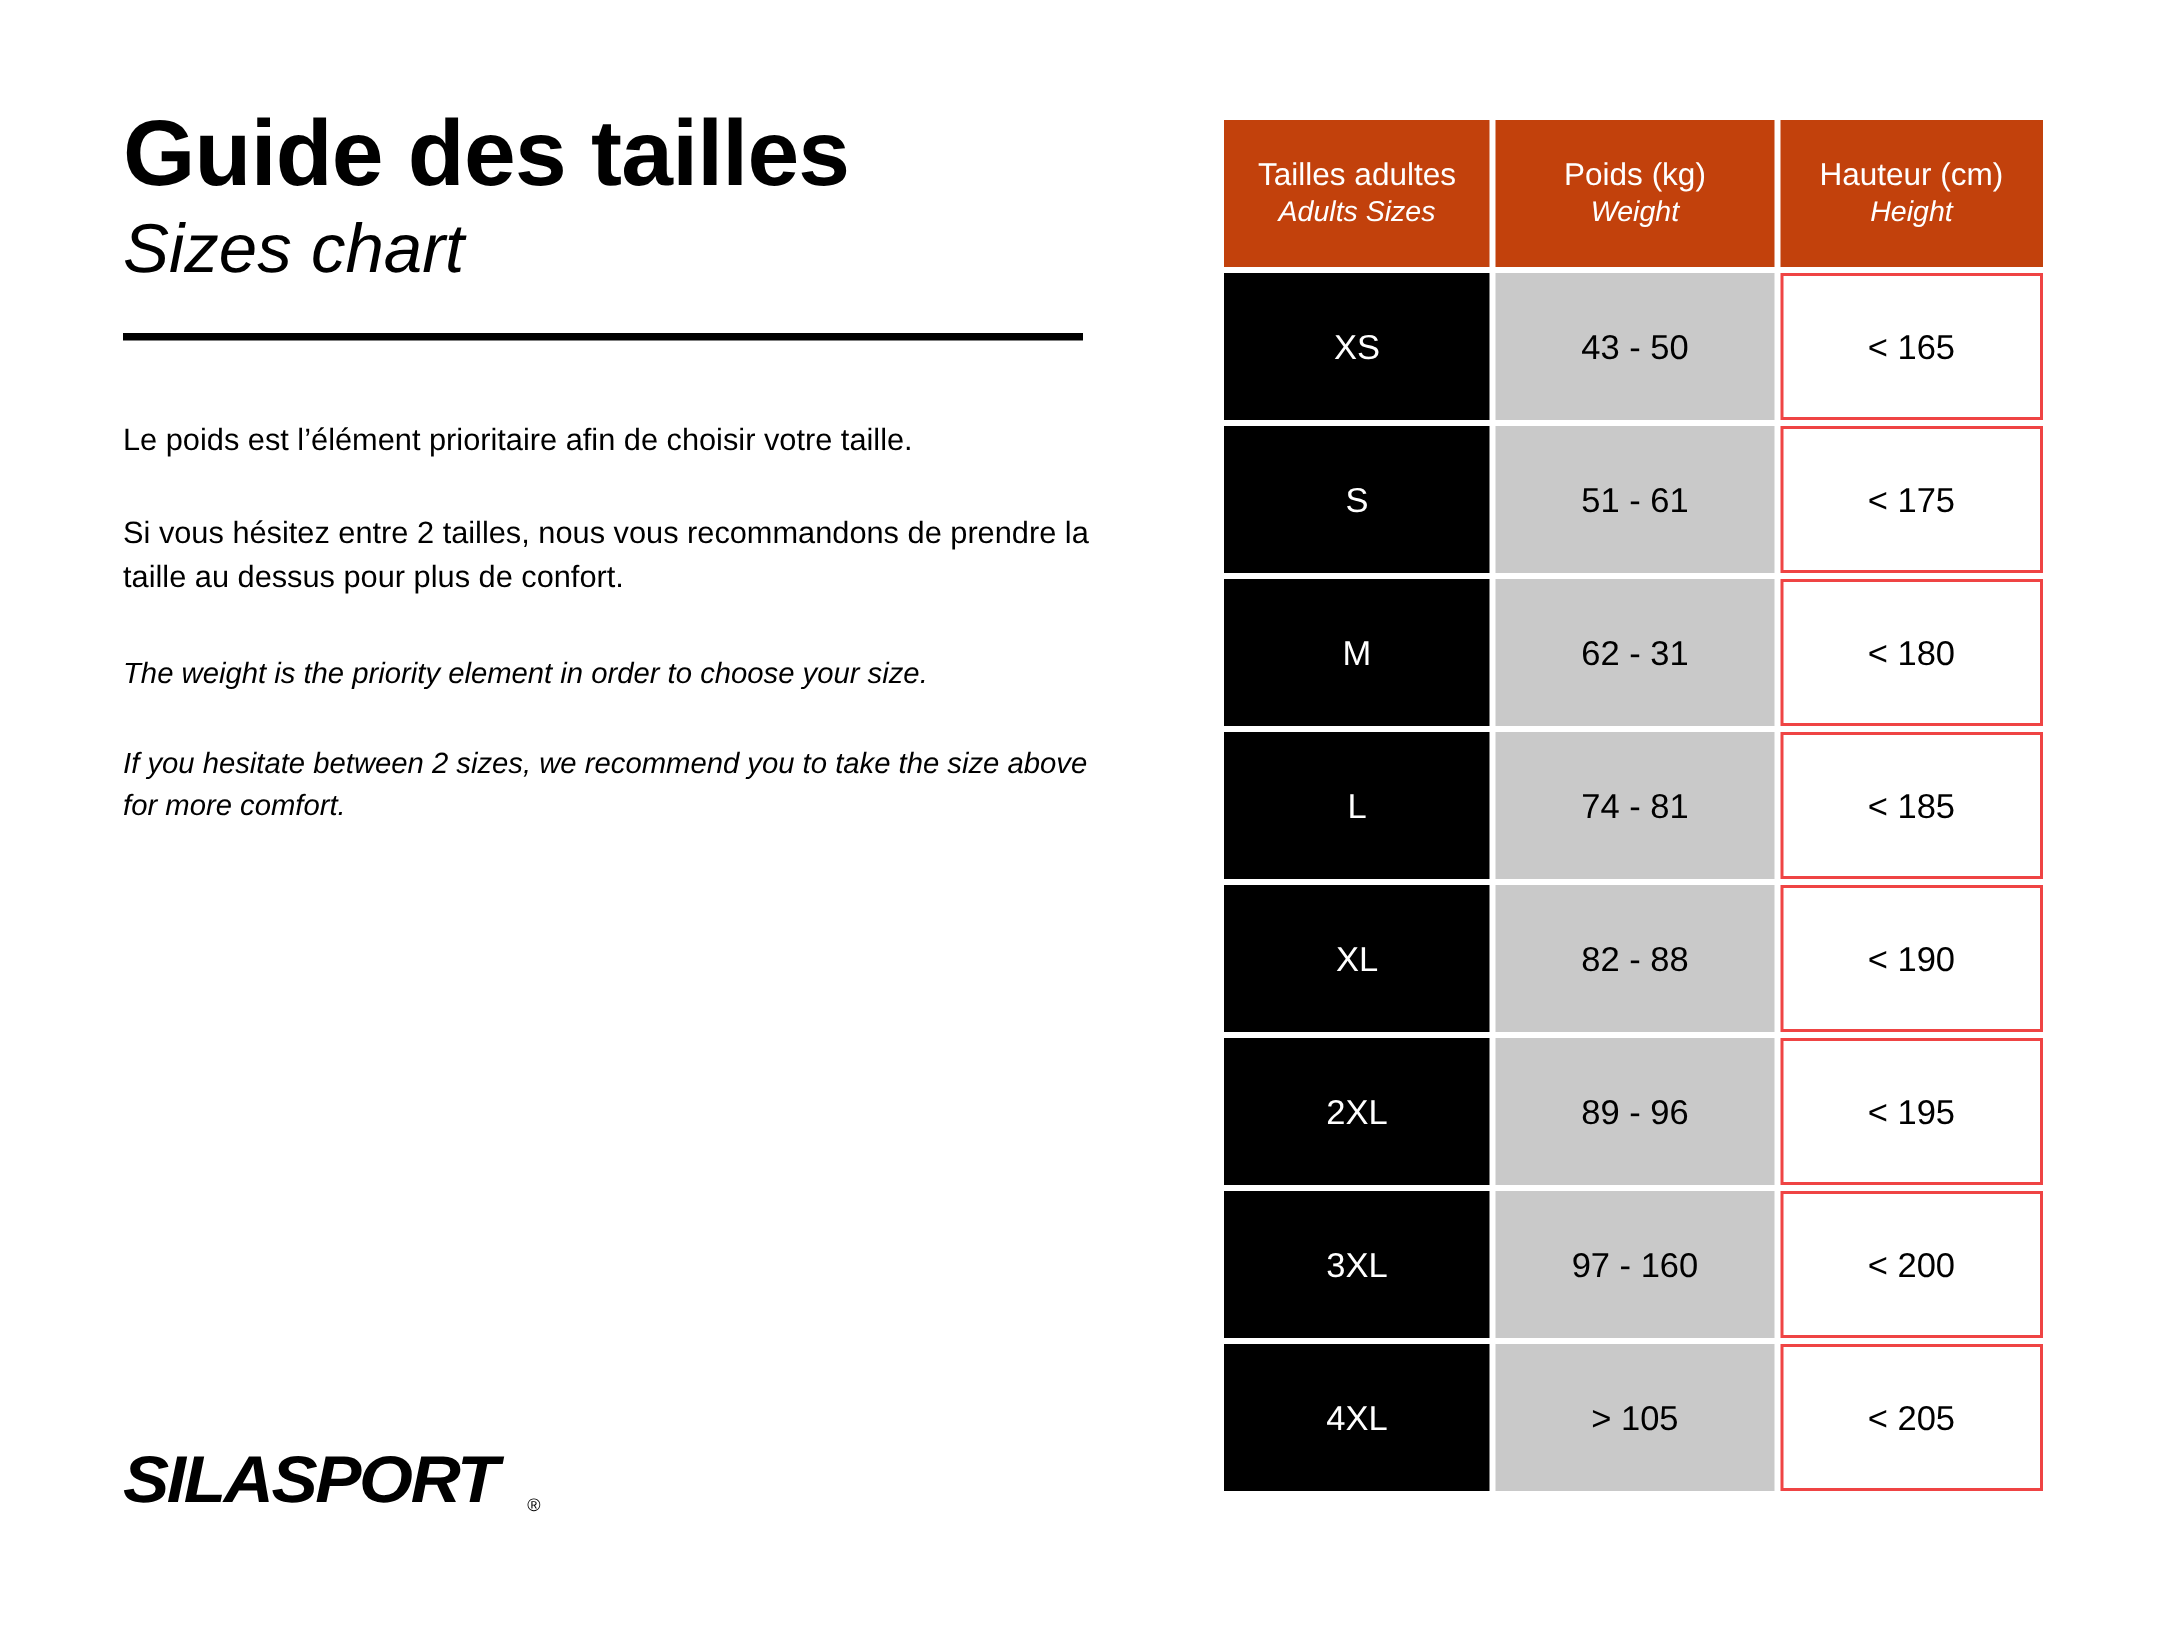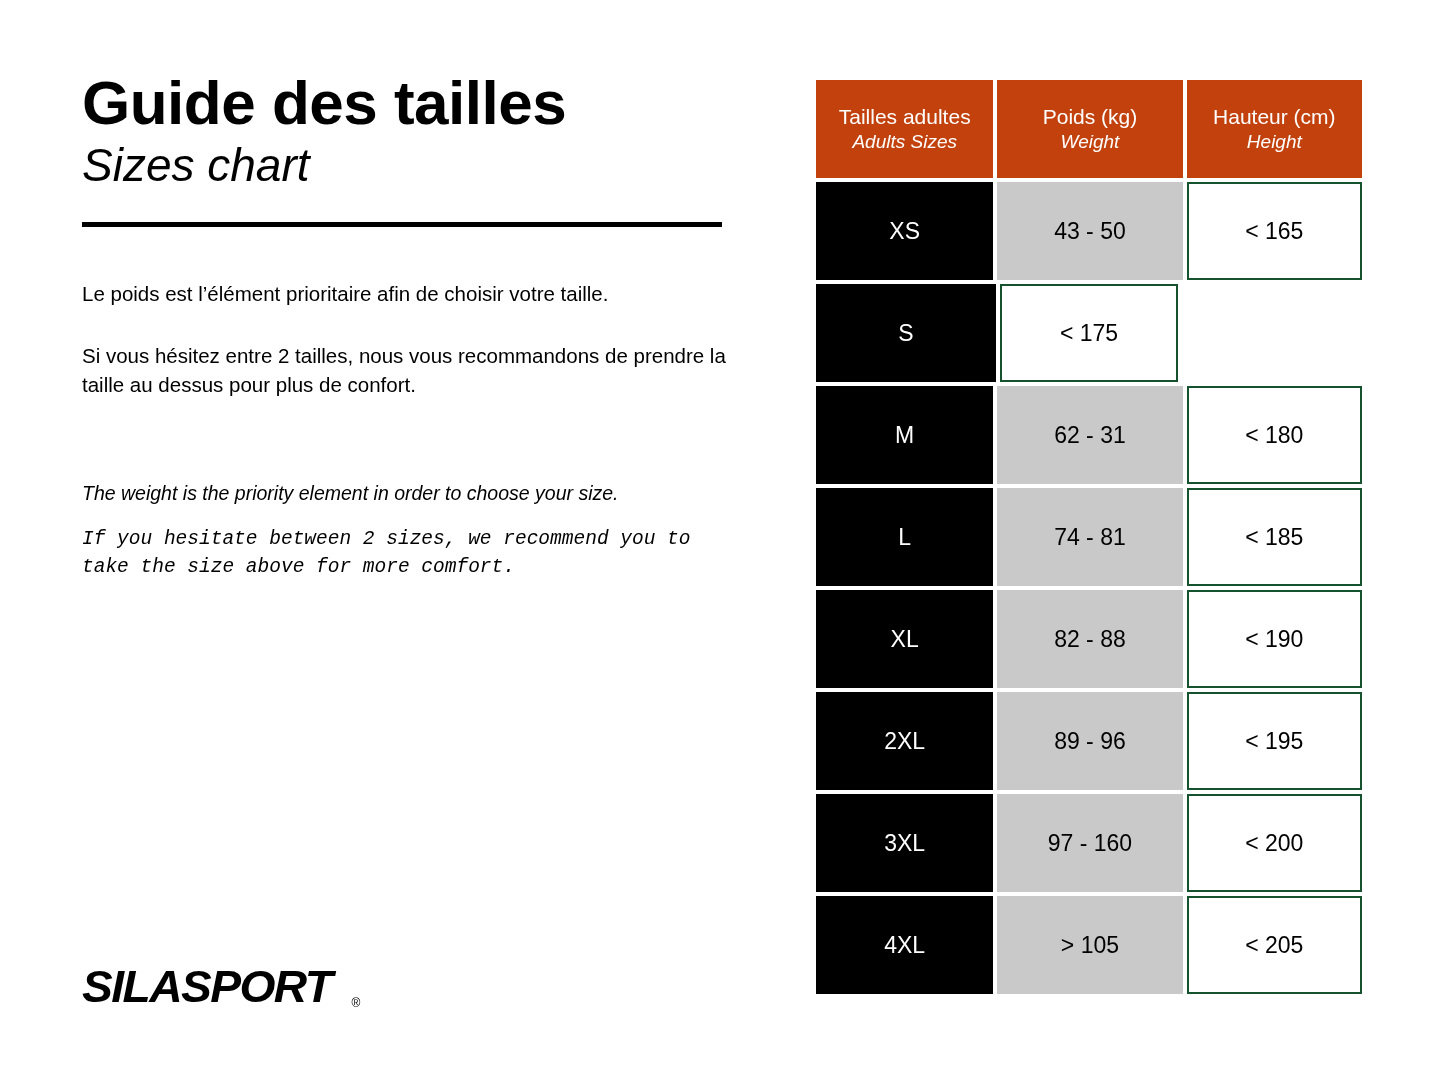--- a/index.html
+++ b/index.html
@@ -57,22 +57,22 @@
     margin: 0;
   }
   .p1 { margin-top: 52px; }
   .p2 { margin-top: 32px; }
   .para-it {
     font-size: 19.5px;
     font-style: italic;
     line-height: 1.45;
     margin: 0;
   }
-  .p3 { margin-top: 80px; }
-  .p4 { margin-top: 18px; font-family: Liberation Mono, monospace; }
+  .p3 { margin-top: 36px; }
+  .p4 { margin-top: 32px; }
 
   
   .logo {
     position: absolute;
     left: 82px;
     bottom: 75px;
     display: flex;
     align-items: flex-end;
     gap: 28px;
   }
@@ -137,21 +137,21 @@
     background: #000000;
     color: #ffffff;
   }
   .body-row .c-weight {
     background: #c9c9c9;
     color: #000000;
   }
   .body-row .c-height {
     background: #ffffff;
     color: #000000;
-    border: 2px solid #14532d;
+    border: 2px solid #ef4444;
   }
   .body-row .cell {
     font-size: 23px;
     height: 100%;
   }
 </style>
 </head>
 <body>
 
 <div class="page">
@@ -189,20 +189,21 @@
     </div>
 
     <div class="row body-row">
       <div class="cell c-size">XS</div>
       <div class="cell c-weight">43 - 50</div>
       <div class="cell c-height">&lt; 165</div>
     </div>
 
     <div class="row body-row">
       <div class="cell c-size">S</div>
+      <div class="cell c-weight">51 - 61</div>
       <div class="cell c-height">&lt; 175</div>
     </div>
 
     <div class="row body-row">
       <div class="cell c-size">M</div>
       <div class="cell c-weight">62 - 31</div>
       <div class="cell c-height">&lt; 180</div>
     </div>
 
     <div class="row body-row">

